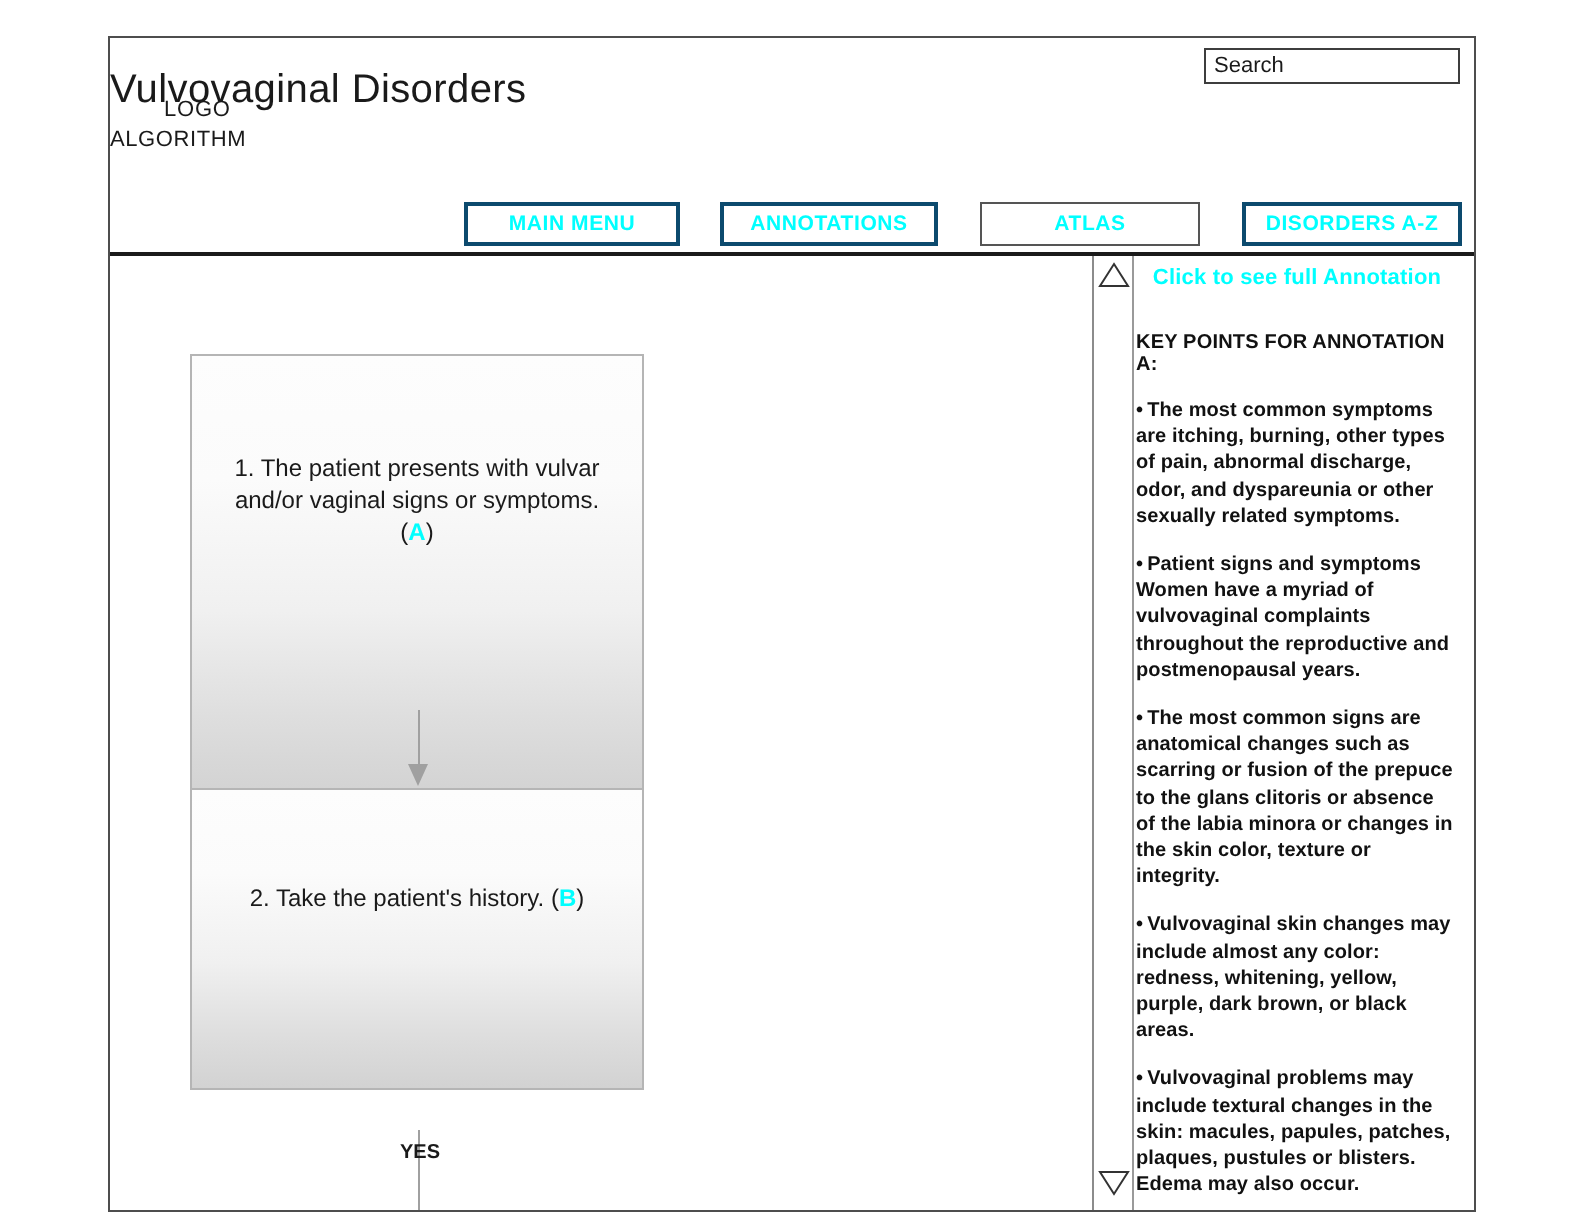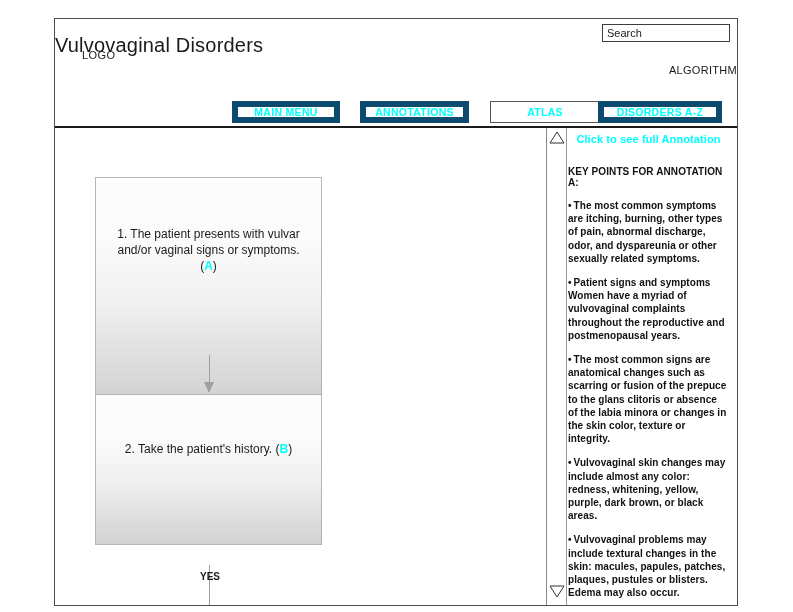--- a/index.html
+++ b/index.html
@@ -53,21 +53,21 @@
     font-size: 20px;
     color: #1a1a1a;
     font-weight: normal;
     letter-spacing: 0.2px;
   }
   #page-subtitle {
     position: absolute;
     left: 0;
     right: 0;
     top: 45px;
-    text-align: right;
+    text-align: left;
     font-size: 11px;
     color: #1a1a1a;
     letter-spacing: 0.3px;
   }
   #search-box {
     position: absolute;
     right: 7px;
     top: 5px;
     width: 128px;
     height: 18px;
@@ -89,37 +89,37 @@
     left: 0;
     right: 0;
     top: 82px;
     height: 22px;
   }
   .nav-btn {
     position: absolute;
     top: 0;
     height: 22px;
     box-sizing: border-box;
-    border: 6px solid #0c4a6e;
+    border: 2px solid #0c4a6e;
     background: #ffffff;
     color: #00ffff;
     font-size: 10.5px;
     font-weight: bold;
     letter-spacing: 0.3px;
     display: flex;
     align-items: center;
     justify-content: center;
     cursor: pointer;
     white-space: nowrap;
   }
   .nav-btn.emph { border: 1px solid #555555; }
   #nav-0 { left: 177px; width: 108px; }
   #nav-1 { left: 305px; width: 109px; }
   #nav-2 { left: 435px; width: 110px; }
-  #nav-3 { left: 543px; width: 124px; }
+  #nav-3 { left: 566px; width: 110px; }
 
   
   #header-rule {
     position: absolute;
     left: 0;
     right: 0;
     top: 107px;
     height: 2px;
     background: #1a1a1a;
   }

